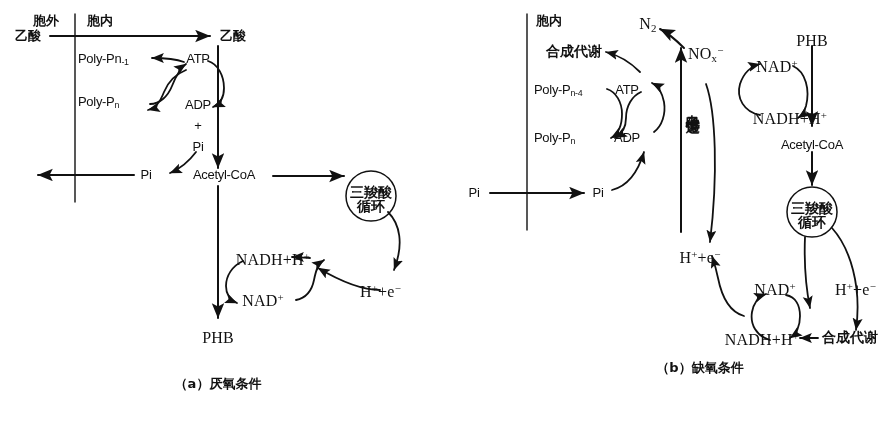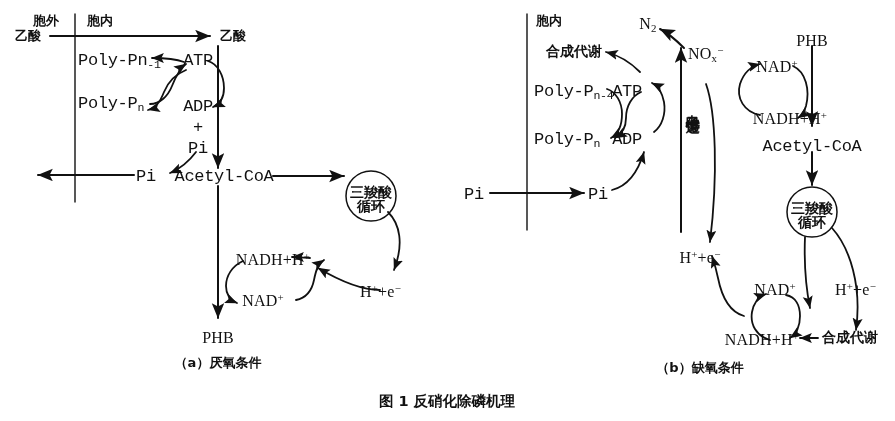--- a/index.html
+++ b/index.html
@@ -27,22 +27,22 @@
     white-space: nowrap;
     color: #111111;
     line-height: 1;
   }
   .lat {                      
     font-family: "Liberation Serif", serif;
     font-size: 16px;
     letter-spacing: 0.2px;
   }
   .lat-mono {
-    font-family: Liberation Mono, monospace;
-    font-size: 17px;
+    font-family: Liberation Sans, sans-serif;
+    font-size: 13px;
     letter-spacing: -0.3px;
     text-align: right;
   }
   .cjk {
     font-family: "DejaVu Sans", sans-serif;
     font-size: 13px;
     font-weight: 600;
   }
   .cjk-sm {
     font-family: "DejaVu Sans", sans-serif;
@@ -252,21 +252,21 @@
   <div class="lbl cjk-sm ctr" style="left:371px; top:199px;">循环</div>
 
   <div class="lbl lat ctr" style="left:273px; top:251px;"><span>NADH+H</span><sup>+</sup></div>
 
   <div class="lbl lat ctr" style="left:263px; top:292px;"><span>NAD</span><sup>+</sup></div>
 
   <div class="lbl lat ctr" style="left:218px; top:330px;">PHB</div>
 
   <div class="lbl lat" style="left:360px; top:283px;"><span>H</span><sup>+</sup><span>+e</span><sup>−</sup></div>
 
-  <div class="lbl cap ctr" style="left:218px; top:356px;">（a）厌氧条件</div>
+  <div class="lbl cap ctr" style="left:218px; top:377px;">（a）厌氧条件</div>
 
   <div class="lbl cjk" style="left:536px; top:14px;">胞内</div>
 
   <div class="lbl lat ctr" style="left:648px; top:16px;"><span>N</span><sub>2</sub></div>
 
   <div class="lbl lat" style="left:688px; top:45px;"><span>NO</span><sub>x</sub><sup>−</sup></div>
 
   <div class="lbl cjk-sm" style="left:546px; top:44px;">合成代谢</div>
 
   <div class="lbl lat-mono" style="left:534px; top:83px;"><span>Poly-P</span><sub>n-4</sub></div>
@@ -299,15 +299,14 @@
   <div class="lbl lat ctr" style="left:775px; top:281px;"><span>NAD</span><sup>+</sup></div>
 
   <div class="lbl lat ctr" style="left:762px; top:331px;"><span>NADH+H</span><sup>+</sup></div>
 
   <div class="lbl cjk-sm" style="left:822px; top:330px;">合成代谢</div>
 
   <div class="lbl lat" style="left:835px; top:281px;"><span>H</span><sup>+</sup><span>+e</span><sup>−</sup></div>
 
   <div class="lbl cap ctr" style="left:700px; top:361px;">（b）缺氧条件</div>
 
-  <div class="lbl figcap ctr" style="left:447px; top:394px;">图 1  反硝化除磷机理</div>
 
 </div>
 
 </body></html>

